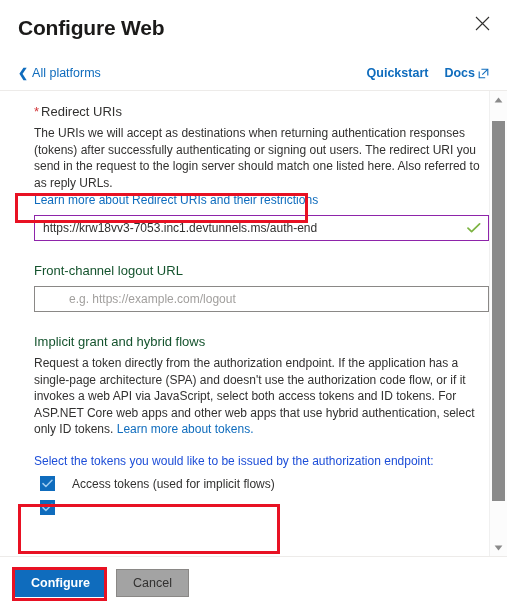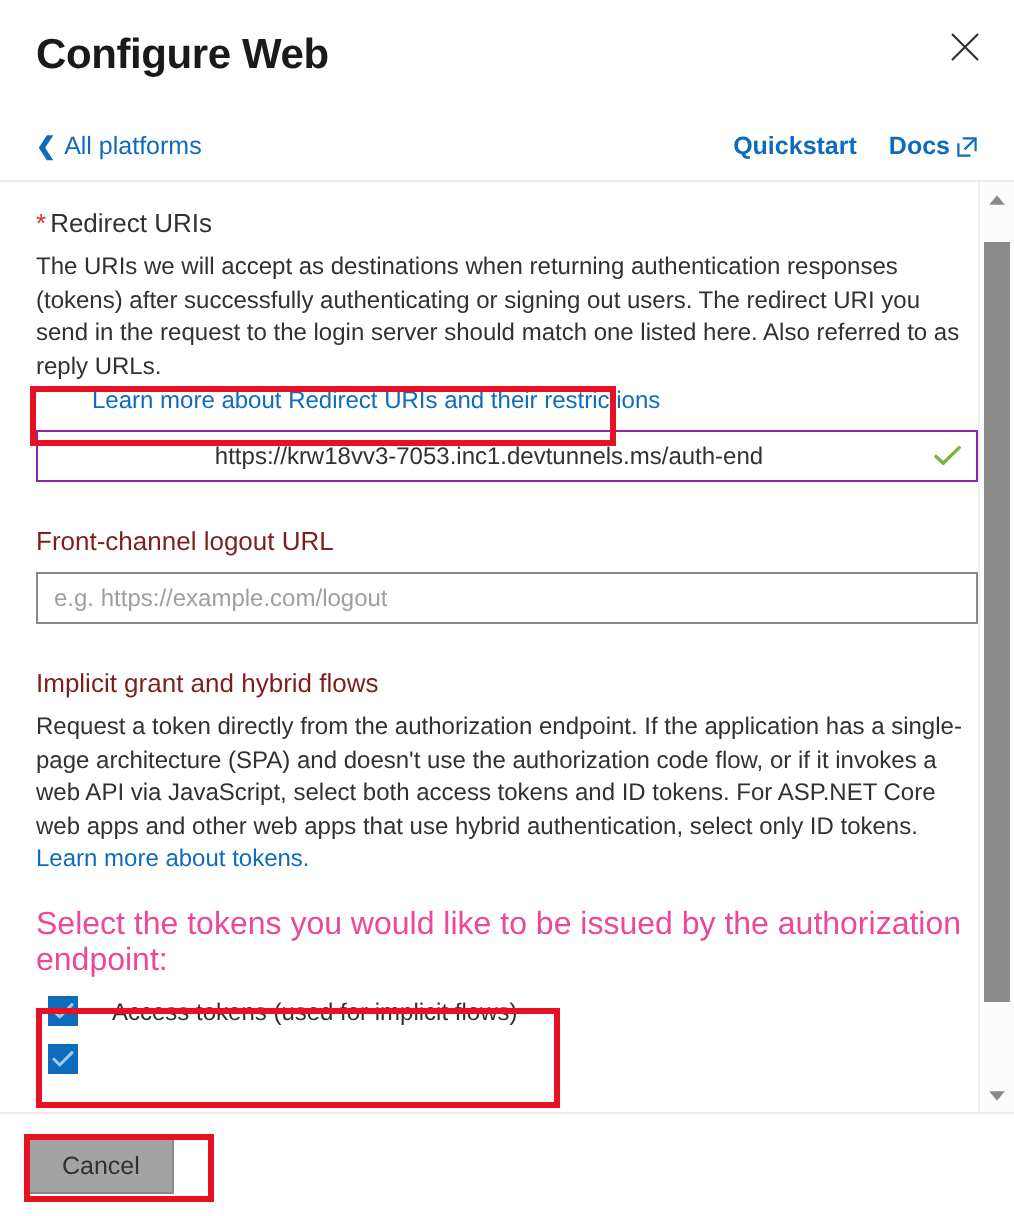--- a/index.html
+++ b/index.html
@@ -98,20 +98,21 @@
     gap: 3px;
     font-weight: bold;
   }
 
   
   .body-wrap {
     position: relative;
     flex: 1 1 auto;
     min-height: 0;
     display: flex;
+    padding-left: 16px;
   }
   .content {
     flex: 1 1 auto;
     padding: 10px 18px 6px 18px;
     overflow: hidden;
     box-sizing: border-box;
   }
 
   .field-label {
     font-size: 13px;
@@ -145,47 +146,47 @@
     display: flex;
     align-items: center;
     padding: 0 26px 0 8px;
     font-size: 12px;
     color: #323130;
     width: 100%;
     margin-top: 8px;
   }
   .textfield.valid {
     border-color: #8e24aa;
-    justify-content: center;
   }
   .textfield .value {
     white-space: nowrap;
     overflow: hidden;
     text-overflow: ellipsis;
   }
   .textfield .ph {
     color: #a19f9d;
+    margin-left: 26px;
   }
   .valid-check {
     position: absolute;
     right: 7px;
     top: 50%;
     transform: translateY(-50%);
     line-height: 0;
   }
 
   .section-head {
     font-size: 13px;
-    color: #7f1d1d;
+    color: #14532d;
     margin: 22px 0 6px 0;
   }
 
   .cb-prompt {
-    font-size: 16px;
-    color: #ec4899;
+    font-size: 12px;
+    color: #1d4ed8;
     margin-top: 16px;
     margin-bottom: 6px;
   }
   .cb-row {
     display: flex;
     align-items: center;
     gap: 17px;
     margin: 4px 0 4px 6px;
     height: 20px;
   }
@@ -331,21 +332,21 @@
   </div>
 
   <div class="body-wrap">
     <div class="content">
 
       
       <div class="field-label">
         <span class="req-star">*</span><span>Redirect URIs</span>
       </div>
       <p class="desc">The URIs we will accept as destinations when returning authentication responses (tokens) after successfully authenticating or signing out users. The redirect URI you send in the request to the login server should match one listed here. Also referred to as reply URLs.</p>
-      <a class="inline-link" style="font-size:12px;margin-left:28px;">Learn more about Redirect URIs and their restrictions</a>
+      <a class="inline-link" style="font-size:12px;">Learn more about Redirect URIs and their restrictions</a>
 
       <div class="textfield valid">
         <span class="value">https://krw18vv3-7053.inc1.devtunnels.ms/auth-end</span>
         <span class="valid-check">
           <svg width="14" height="12" viewBox="0 0 14 12" aria-hidden="true">
             <path d="M1 6.2 L4.6 9.6 L12.6 1.8" stroke="#7cb342" stroke-width="1.7" fill="none" stroke-linecap="round" stroke-linejoin="round"></path>
           </svg>
         </span>
       </div>
 
@@ -391,20 +392,21 @@
       </div>
       <div class="sb-arrow">
         <svg width="9" height="6" viewBox="0 0 9 6" aria-hidden="true">
           <path d="M4.5 5.4 L0.6 0.6 L8.4 0.6 Z" fill="#8a8a8a"></path>
         </svg>
       </div>
     </div>
   </div>
 
   <div class="footer">
+    <button class="btn btn-primary">Configure</button>
     <button class="btn btn-secondary">Cancel</button>
   </div>
 
   <div class="anno" id="anno-uri"></div>
   <div class="anno" id="anno-tokens"></div>
   <div class="anno" id="anno-configure"></div>
 
 </div>
 
 </body></html>

